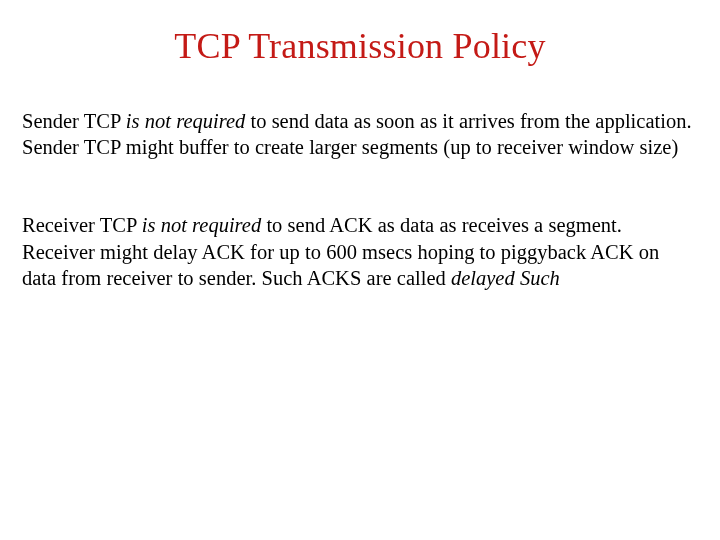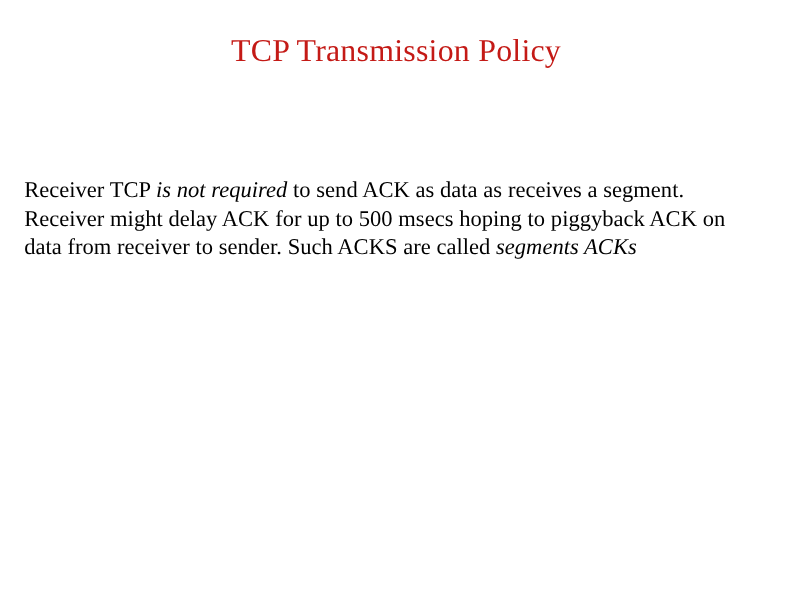--- a/index.html
+++ b/index.html
@@ -21,21 +21,21 @@
     height: 540px;
     background: #ffffff;
     box-sizing: border-box;
   }
   .slide-title {
     position: absolute;
     top: 26px;
     left: 0;
     width: 720px;
     text-align: center;
-    font-size: 29px;
+    font-size: 36px;
     line-height: 40px;
     font-weight: normal;
     color: #c41a16;
     letter-spacing: 0.2px;
     margin: 0;
     white-space: nowrap;
   }
   .slide-body {
     position: absolute;
     top: 108px;
@@ -59,22 +59,26 @@
 </style>
 </head>
 <body>
 
 <div class="slide">
 
   <h1 class="slide-title">TCP Transmission Policy</h1>
 
   <div class="slide-body">
 
+    <p class="body-para">
+      <span>Sender TCP </span><span class="emph">is not required</span><span> to send data as soon as it arrives from the application.</span><br>
+      <span>Sender TCP might buffer to create larger segments (up to receiver window size)</span>
+    </p>
 
     <div class="para-gap"></div>
 
     <p class="body-para">
       <span>Receiver TCP </span><span class="emph">is not required</span><span> to send ACK as data as receives a segment.</span><br>
-      <span>Receiver might delay ACK for up to 500 msecs hoping to piggyback ACK on data from receiver to sender. Such ACKS are called </span><span class="emph">segments ACKs</span>
+      <span>Receiver might delay ACK for up to 600 msecs hoping to piggyback ACK on data from receiver to sender. Such ACKS are called </span><span class="emph">delayed Such</span>
     </p>
 
   </div>
 </div>
 
 </body></html>

